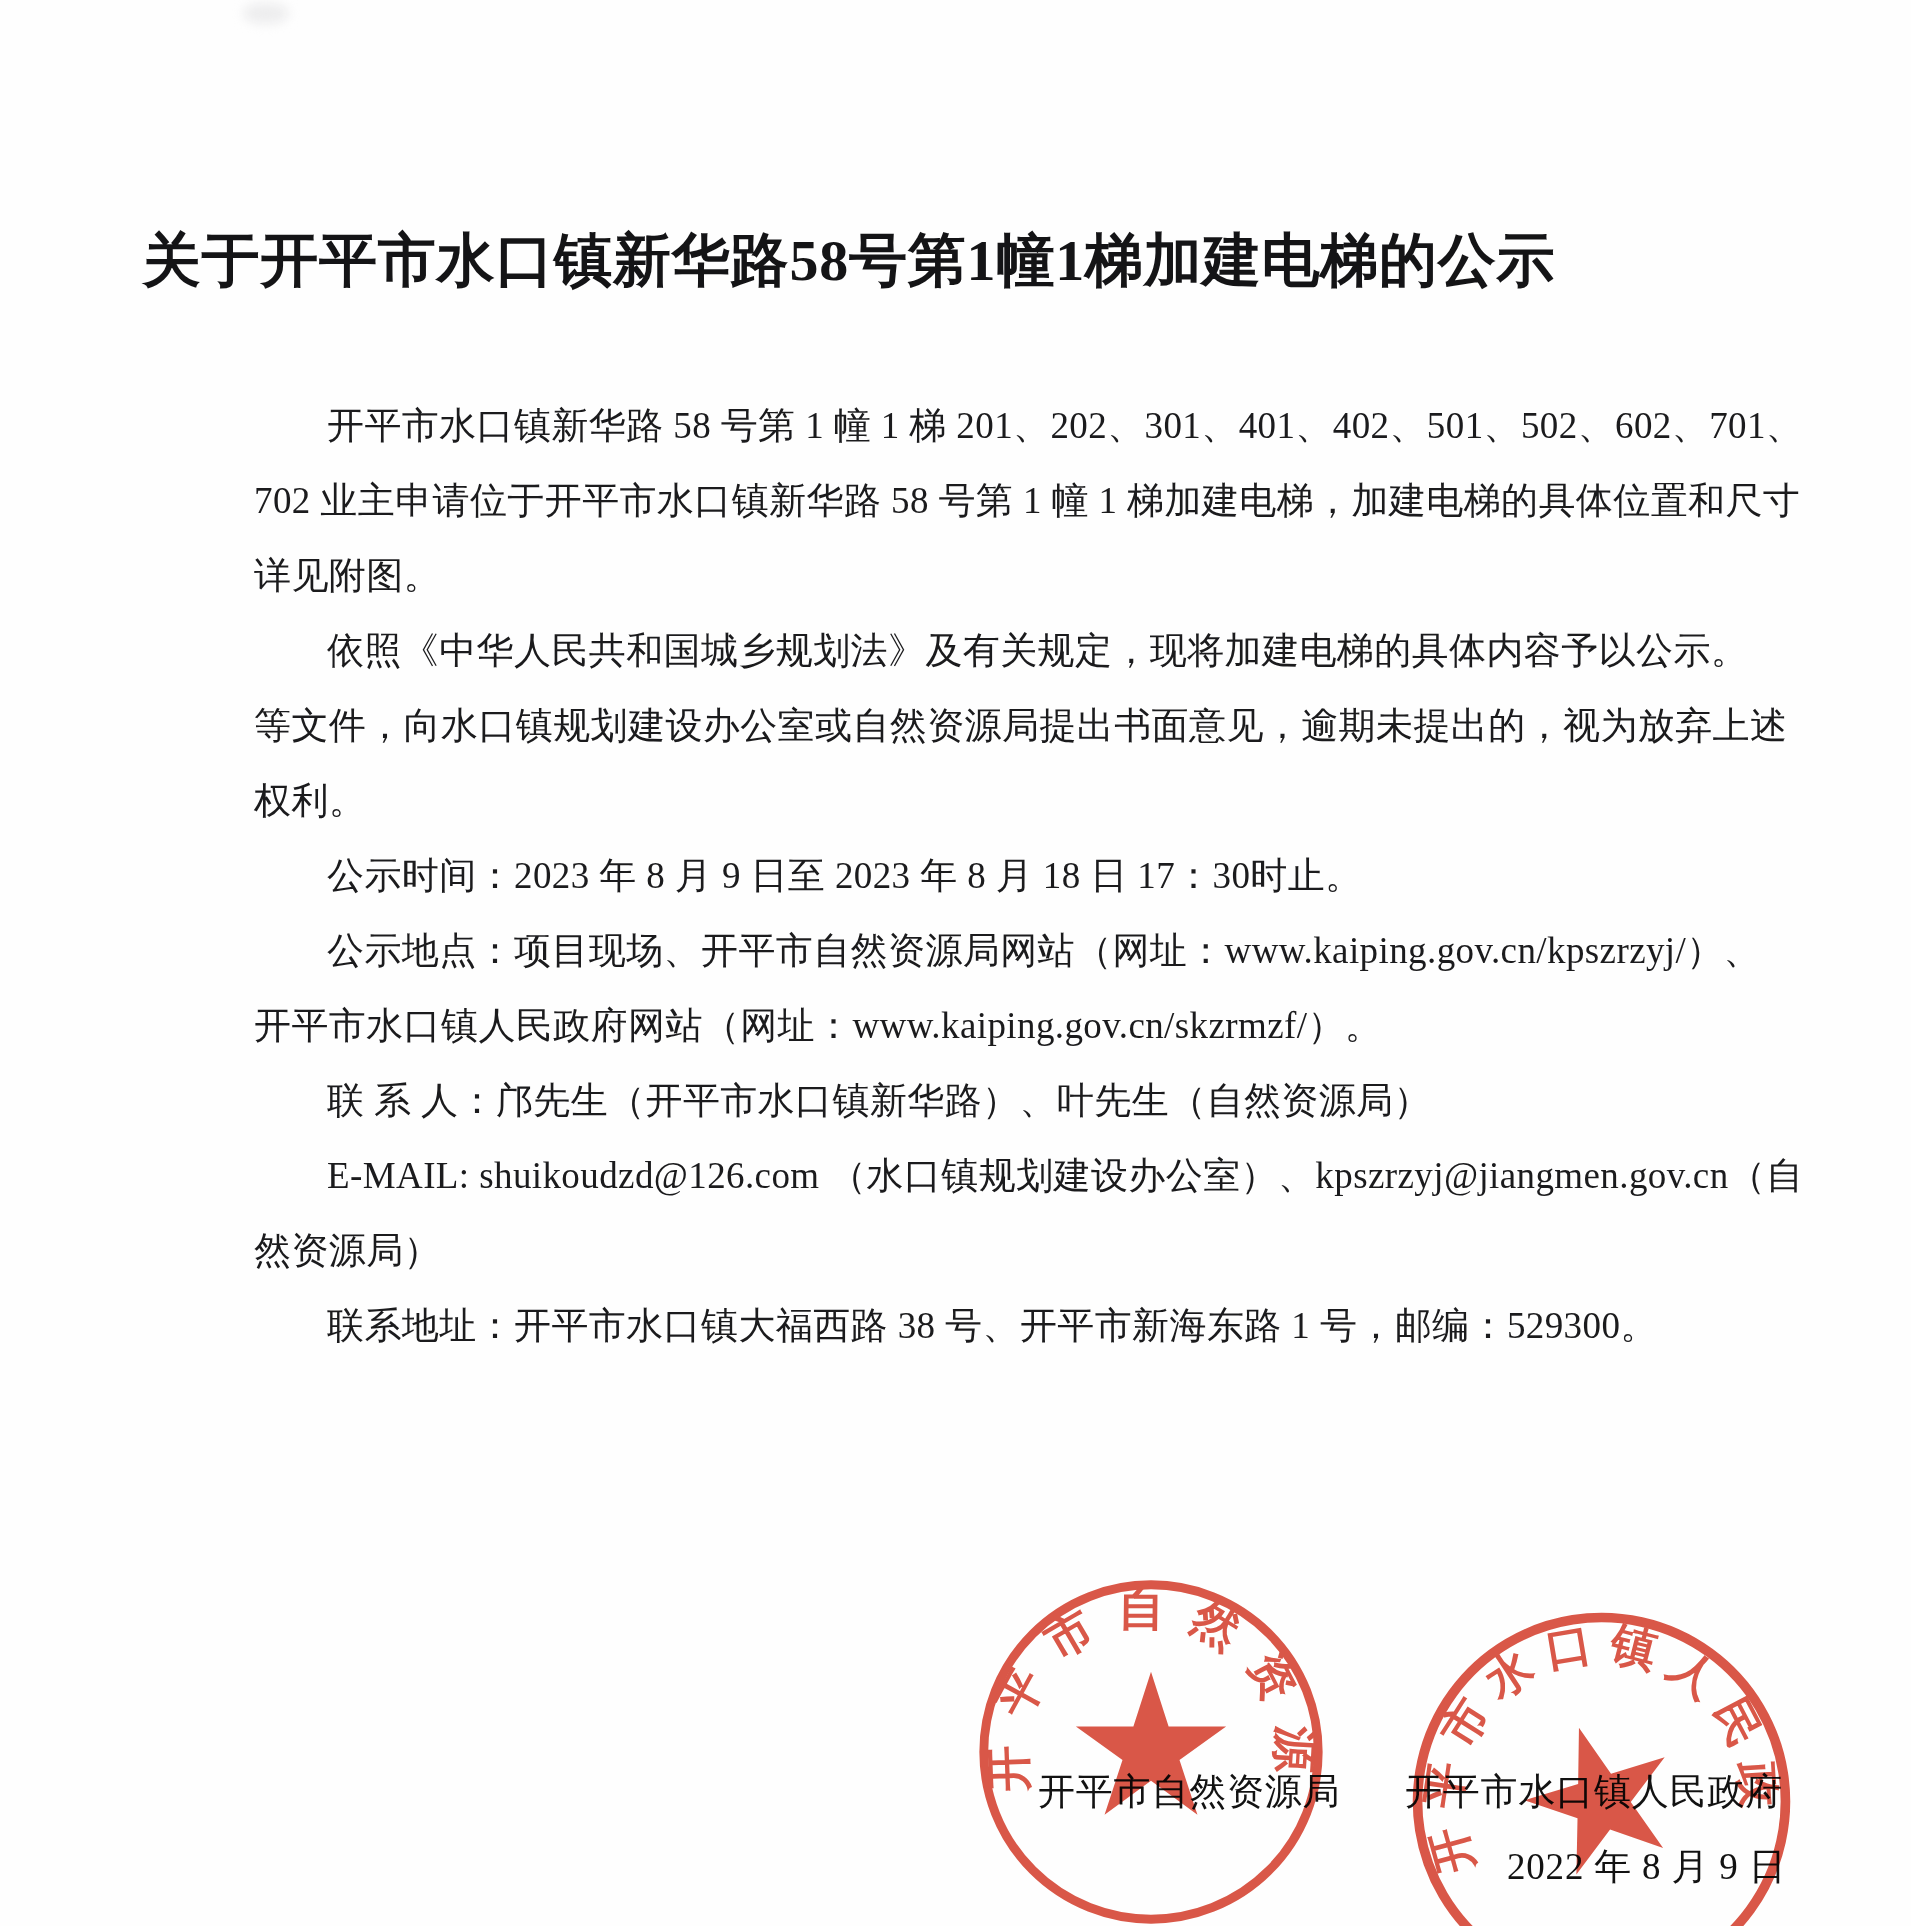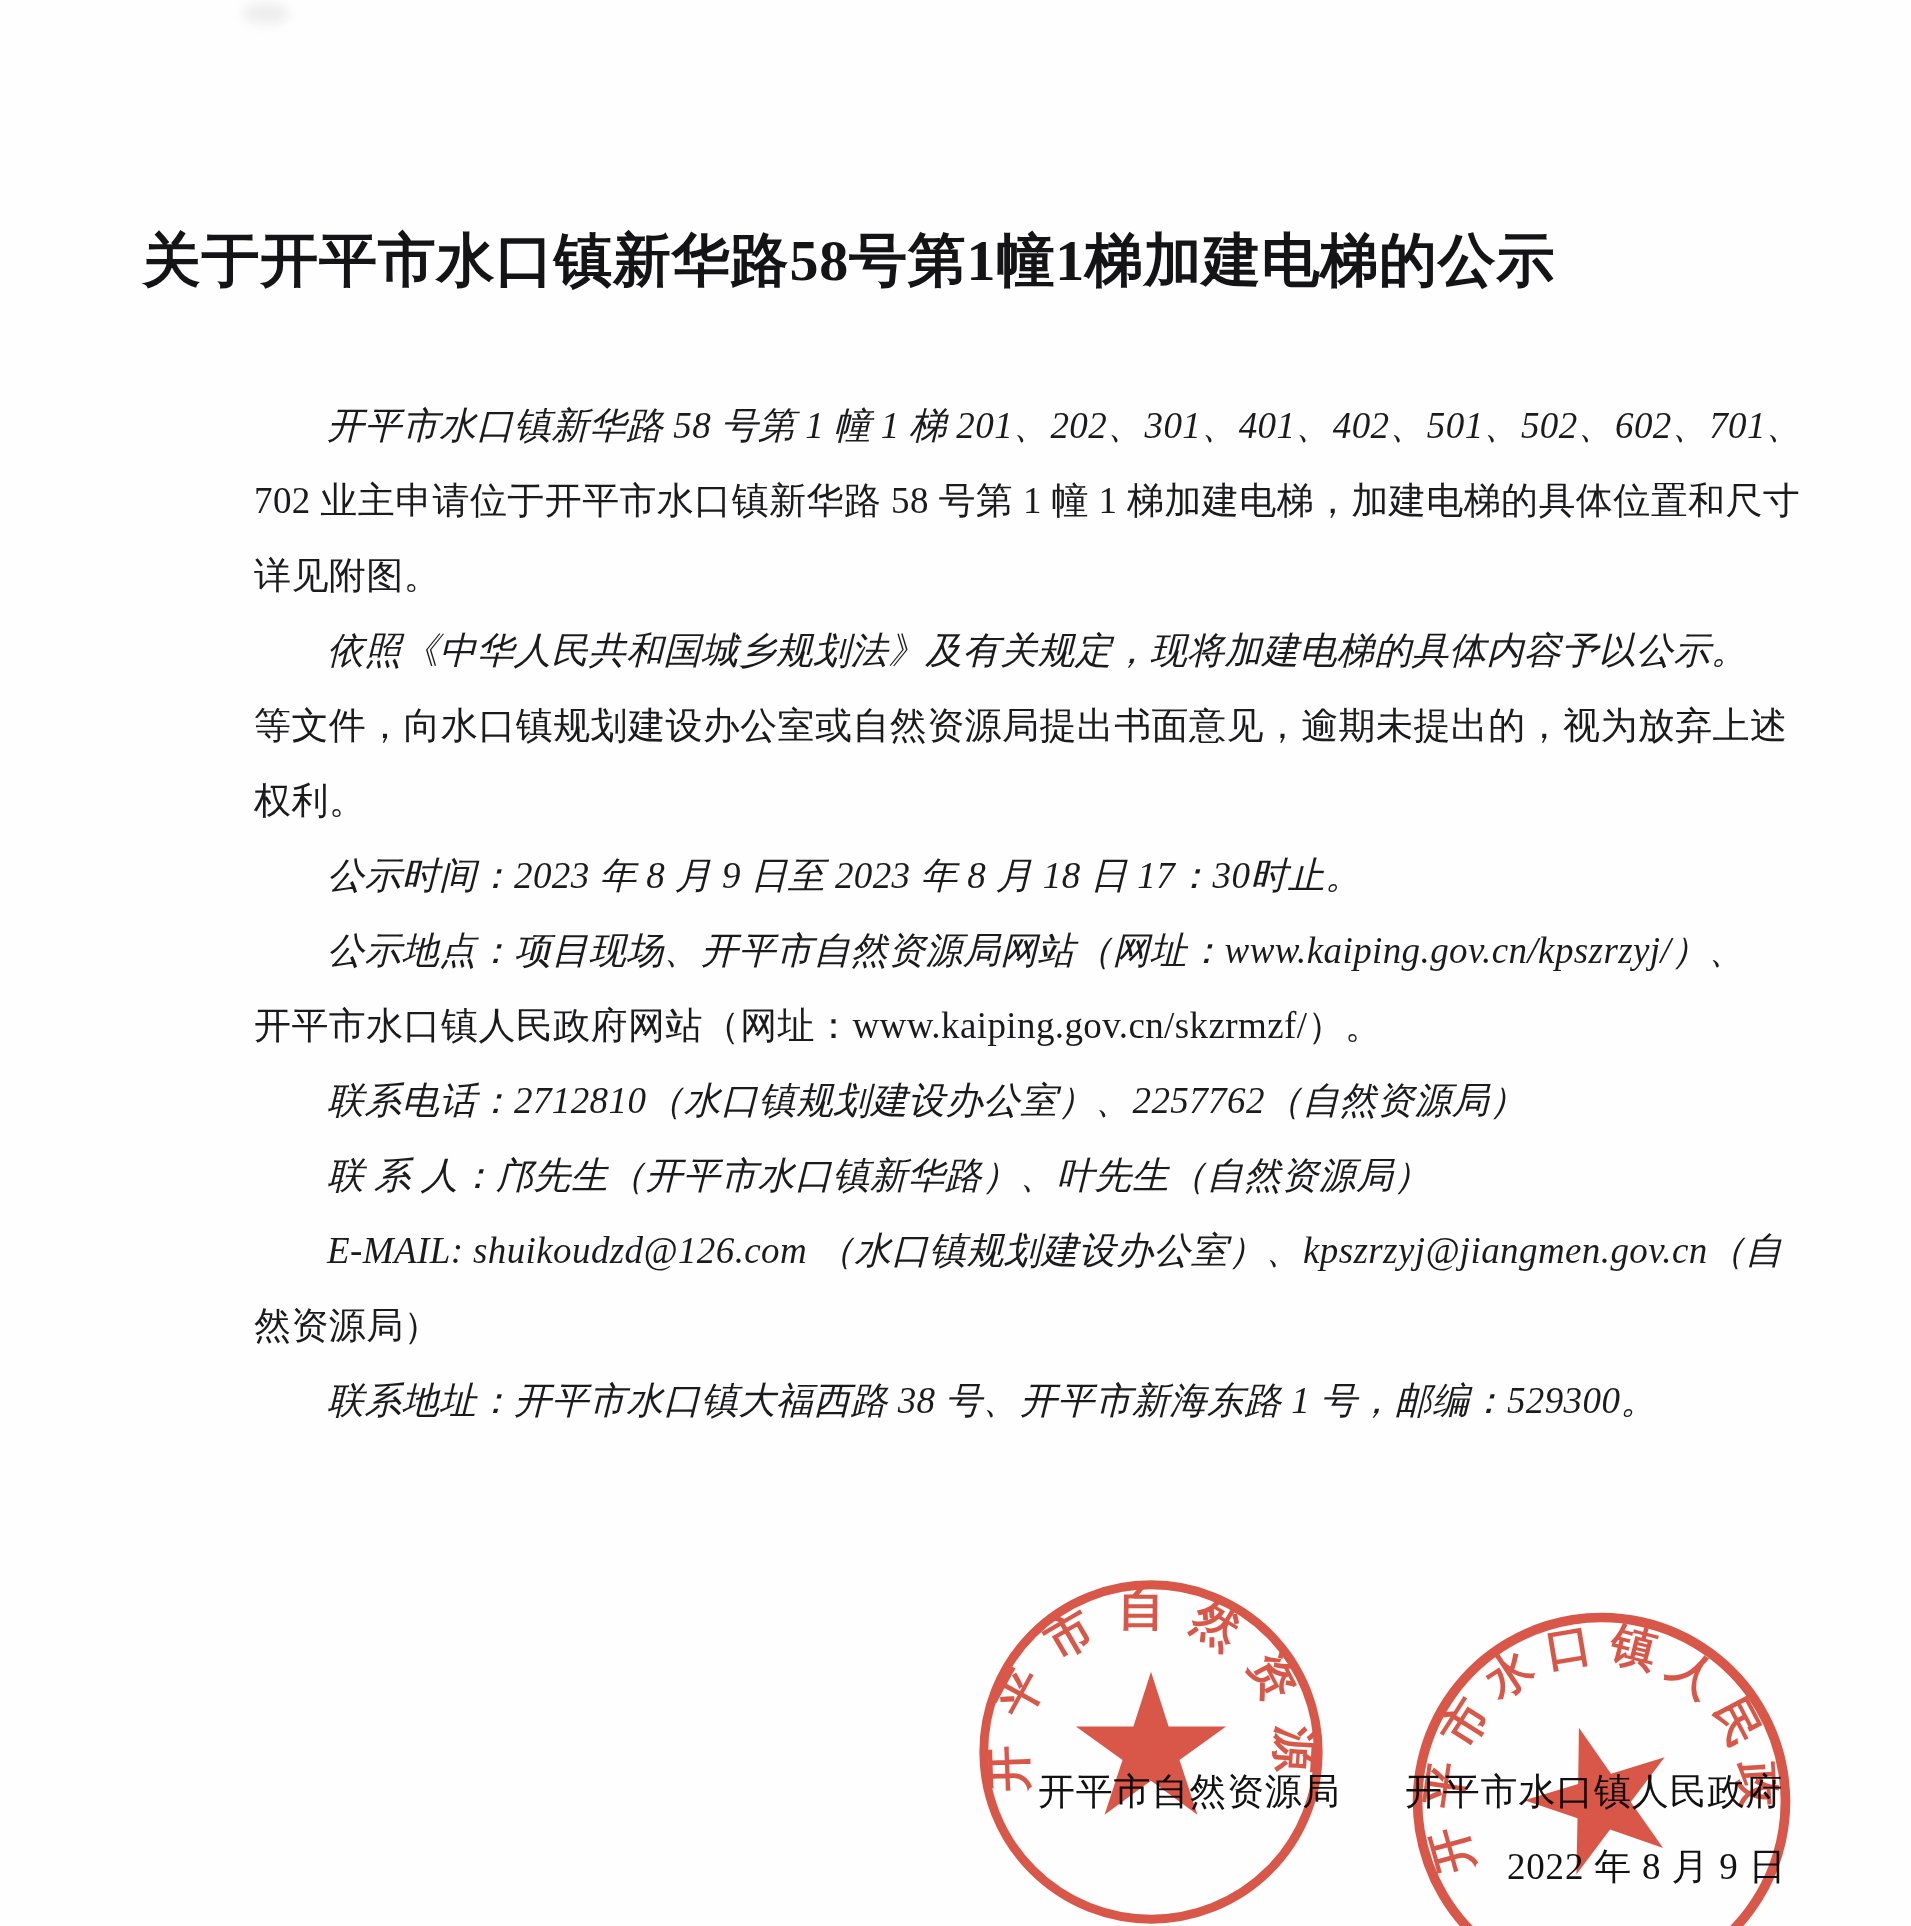--- a/index.html
+++ b/index.html
@@ -14,21 +14,21 @@
     text-align:center;font-size:58px;font-weight:700;line-height:85px;
     letter-spacing:0.8px;color:#141416;
   }
   .body-text{
     position:absolute;left:254px;top:388px;width:1525px;
   }
   .line{
     white-space:nowrap;height:75px;line-height:75px;
     font-size:37px;color:#1b1b1d;letter-spacing:0.4px;
   }
-  .line.indent{padding-left:73px;font-style:italic;}
+  .line.indent{padding-left:73px;}
   
   .seal{position:absolute;mix-blend-mode:multiply;opacity:.88;z-index:3;}
   .seal.left{left:968px;top:1569px;}
   .seal.right{left:1401px;top:1601px;transform:rotate(-9deg);}
   .seal-caption{
     position:absolute;z-index:2;font-size:37px;line-height:42px;
     color:#121212;white-space:nowrap;letter-spacing:0.8px;
   }
   .caption-left{left:1038px;top:1771px;}
   .caption-right{left:1405px;top:1771px;}
@@ -47,21 +47,20 @@
   <div class="body-text">
     <div class="line indent">开平市水口镇新华路 58 号第 1 幢 1 梯 201、202、301、401、402、501、502、602、701、</div>
     <div class="line">702 业主申请位于开平市水口镇新华路 58 号第 1 幢 1 梯加建电梯，加建电梯的具体位置和尺寸</div>
     <div class="line">详见附图。</div>
     <div class="line indent">依照《中华人民共和国城乡规划法》及有关规定，现将加建电梯的具体内容予以公示。</div>
     <div class="line">等文件，向水口镇规划建设办公室或自然资源局提出书面意见，逾期未提出的，视为放弃上述</div>
     <div class="line">权利。</div>
     <div class="line indent">公示时间：2023 年 8 月 9 日至 2023 年 8 月 18 日 17：30时止。</div>
     <div class="line indent">公示地点：项目现场、开平市自然资源局网站（网址：www.kaiping.gov.cn/kpszrzyj/）、</div>
     <div class="line">开平市水口镇人民政府网站（网址：www.kaiping.gov.cn/skzrmzf/）。</div>
-    <div class="line indent">联系电话：2712810（水口镇规划建设办公室）、2257762（自然资源局）</div>
     <div class="line indent">联 系 人：邝先生（开平市水口镇新华路）、叶先生（自然资源局）</div>
     <div class="line indent">E-MAIL: shuikoudzd@126.com （水口镇规划建设办公室）、kpszrzyj@jiangmen.gov.cn（自</div>
     <div class="line">然资源局）</div>
     <div class="line indent">联系地址：开平市水口镇大福西路 38 号、开平市新海东路 1 号，邮编：529300。</div>
   </div>
 
   <div class="seal-caption caption-left">开平市自然资源局</div>
   <div class="seal-caption caption-right">开平市水口镇人民政府</div>
   <div class="seal-caption caption-date">2022 年 8 月 9 日</div>
 

